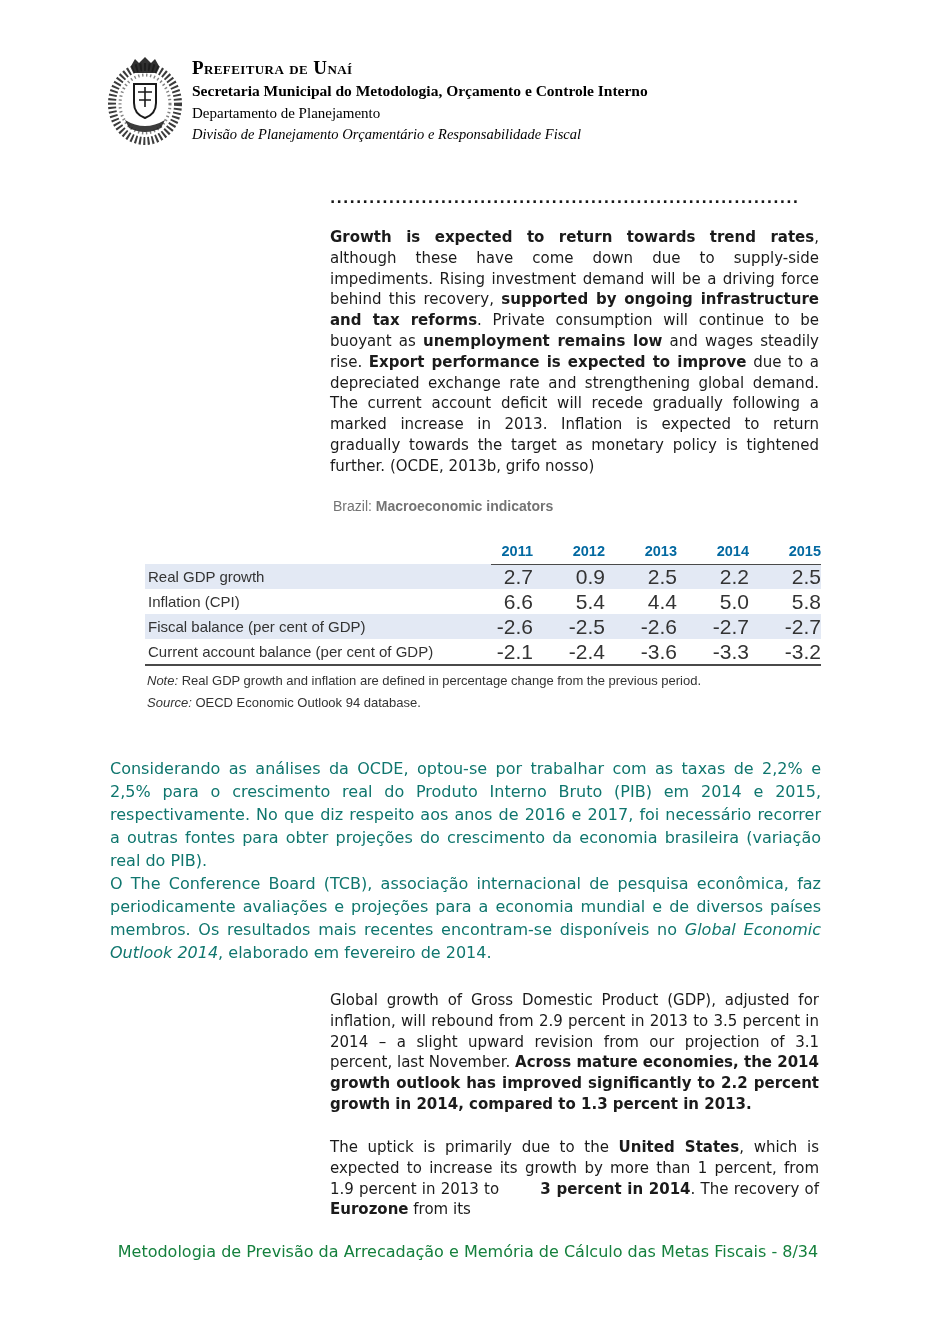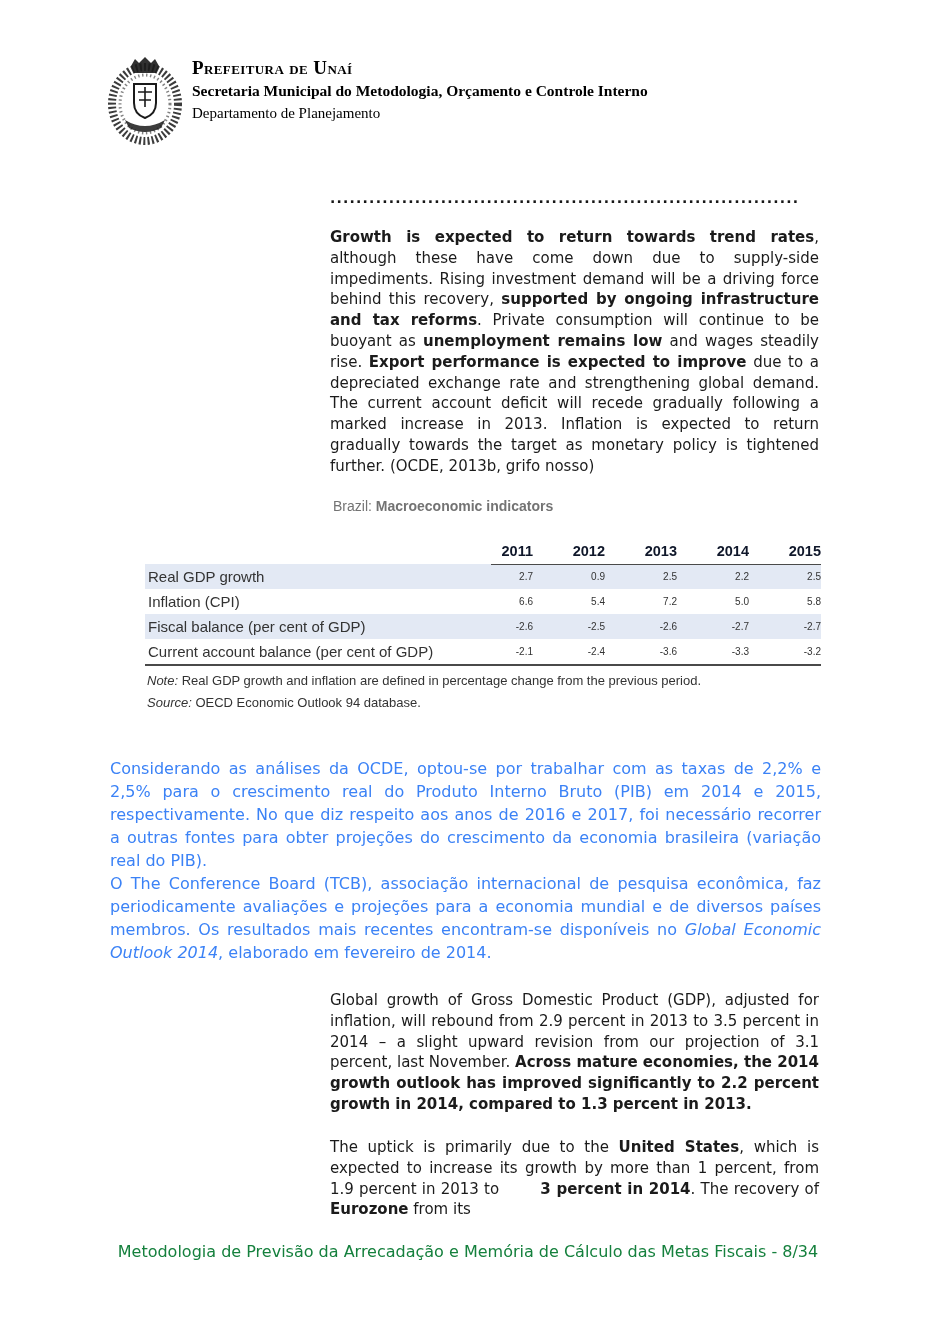--- a/index.html
+++ b/index.html
@@ -70,21 +70,21 @@
   .q2b { top: 1137px; }
 
   
   .body-par {
     position: absolute;
     left: 110px;
     width: 711px;
     font-size: 16px;
     line-height: 23px;
     text-align: justify;
-    color: #3b82f6;
+    color: #0f766e;
   }
   .pt1 { top: 757px; }
   .pt2 { top: 872px; }
 
   
   .tbl-title {
     position: absolute;
     top: 498px; left: 333px;
     font-family: "Liberation Sans", sans-serif;
     font-size: 14px;
@@ -99,23 +99,23 @@
     font-family: "Liberation Sans", sans-serif;
     color: #333;
     border-bottom: 2px solid #4a4a4a;
   }
   .t-row { display: flex; align-items: center; height: 25px; }
   .t-head { height: 26px; }
   .t-label { width: 316px; font-size: 15px; padding-left: 3px; }
   .t-val {
     width: 72px;
     text-align: right;
-    font-size: 10px;
-  }
-  .t-head .t-val { font-weight: bold; font-size: 14.5px; color: #0f172a; }
+    font-size: 21px;
+  }
+  .t-head .t-val { font-weight: bold; font-size: 14.5px; color: #0369a1; }
   .t-row.shade { background: #e3e9f4; }
   .year-underline {
     position: absolute;
     top: 26px; left: 346px;
     width: 330px; height: 0;
     border-top: 1.6px solid #4a4a4a;
   }
 
   .tbl-note {
     position: absolute;
@@ -154,20 +154,21 @@
         <path d="M26 12 l4 -7 4 4 6 -6 6 6 4 -4 4 7 -3 7 -22 0 z" fill="#1a1a1a" opacity="0.9"></path>
         <path d="M29 30 h22 v19 q0 11 -11 15 q-11 -4 -11 -15 z" fill="#ffffff" stroke="#1a1a1a" stroke-width="2"></path>
         <path d="M33 38 h14 M40 33 v20 M34 46 h12" stroke="#1a1a1a" stroke-width="1.6"></path>
         <path d="M20 66 q20 12 40 0 l-4 8 q-16 8 -32 0 z" fill="#1a1a1a" opacity="0.85"></path>
       </svg>
     </div>
     <div class="letterhead-text">
       <div class="org-name">Prefeitura de Unaí</div>
       <div class="org-secretariat">Secretaria Municipal do Metodologia, Orçamento e Controle Interno</div>
       <div class="org-department">Departamento de Planejamento</div>
+      <div class="org-division">Divisão de Planejamento Orçamentário e Responsabilidade Fiscal</div>
     </div>
   </header>
 
   <div class="ellipsis-line">........................................................................................................................</div>
 
   <p class="quote q1"><span style="font-weight: bold;">Growth is expected to return towards trend rates</span><span>, although these have come down due to supply-side impediments. Rising investment demand will be a driving force behind this recovery, </span><span style="font-weight: bold;">supported by ongoing infrastructure and tax reforms</span><span>. Private consumption will continue to be buoyant as </span><span style="font-weight: bold;">unemployment remains low</span><span> and wages steadily rise. </span><span style="font-weight: bold;">Export performance is expected to improve</span><span> due to a depreciated exchange rate and strengthening global demand. The current account deficit will recede gradually following a marked increase in 2013. Inflation is expected to return gradually towards the target as monetary policy is tightened further. (OCDE, 2013b, grifo nosso)</span></p>
 
   <div class="tbl-title">
     <span>Brazil: </span><b>Macroeconomic indicators</b>
   </div>
@@ -188,21 +189,21 @@
       <div class="t-val">2.7</div>
       <div class="t-val">0.9</div>
       <div class="t-val">2.5</div>
       <div class="t-val">2.2</div>
       <div class="t-val">2.5</div>
     </div>
     <div class="t-row">
       <div class="t-label">Inflation (CPI)</div>
       <div class="t-val">6.6</div>
       <div class="t-val">5.4</div>
-      <div class="t-val">7.2</div>
+      <div class="t-val">4.4</div>
       <div class="t-val">5.0</div>
       <div class="t-val">5.8</div>
     </div>
     <div class="t-row shade">
       <div class="t-label">Fiscal balance (per cent of GDP)</div>
       <div class="t-val">-2.6</div>
       <div class="t-val">-2.5</div>
       <div class="t-val">-2.6</div>
       <div class="t-val">-2.7</div>
       <div class="t-val">-2.7</div>

